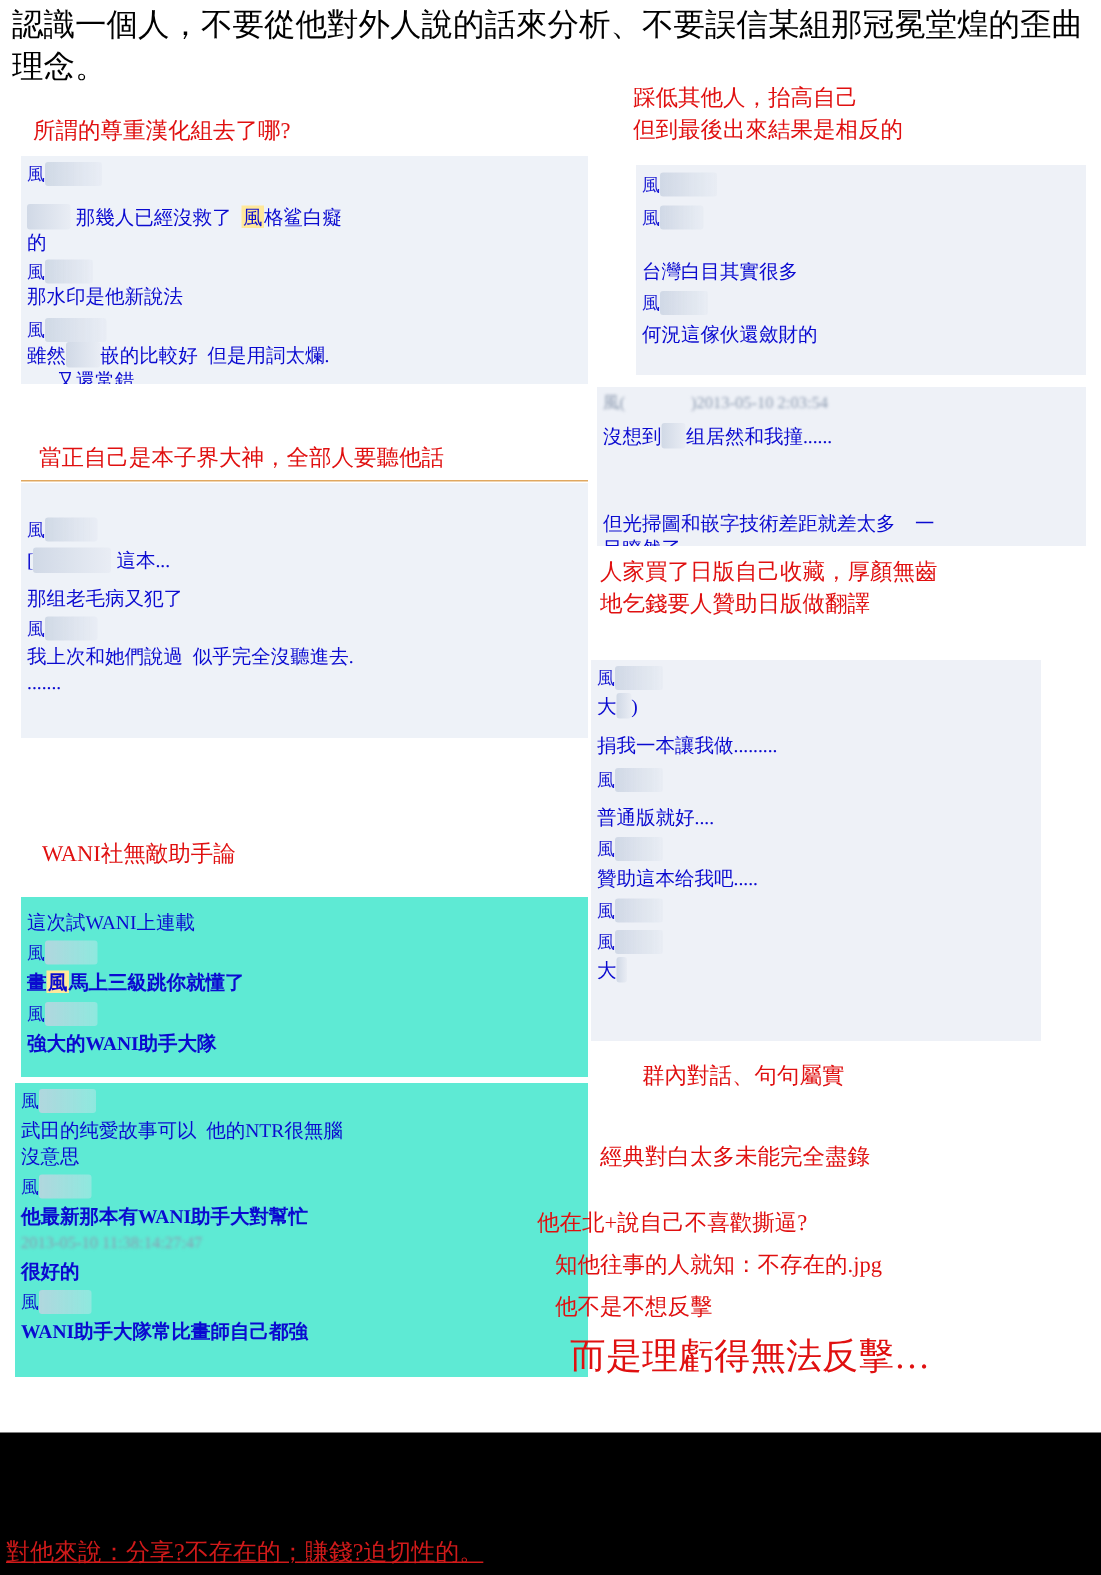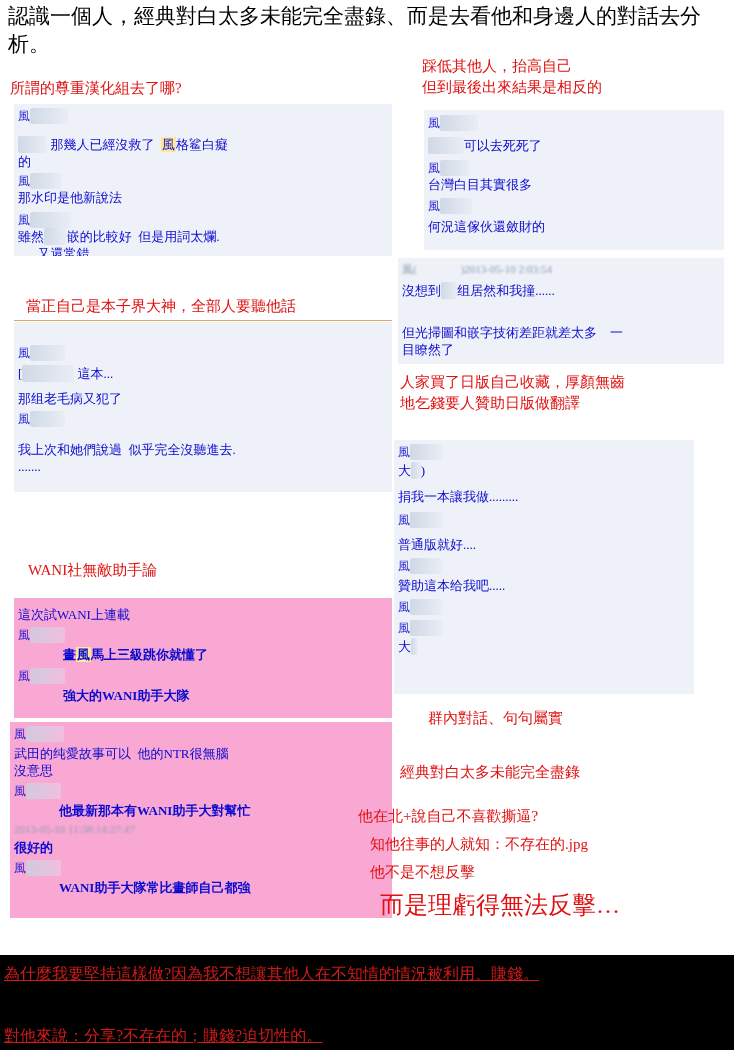--- a/index.html
+++ b/index.html
@@ -47,21 +47,21 @@
     line-height: 30px;
   }
   .anno.underline { }
 
   
   .chatblock {
     position: absolute;
     background: #eef2f8;
     overflow: hidden;
   }
-  .chatblock.plain { background: #f9a8d4; }
+  .chatblock.plain { background: #5eead4; }
   .chatblock.wide { background: #eef1f7; }
 
   .msg {
     font-size: 13px;
     line-height: 17px;
     color: #0a0ad0;
     white-space: pre-wrap;
     padding: 0 4px;
   }
   .nick {
@@ -81,21 +81,21 @@
     display: inline-block;
     background: linear-gradient(90deg, rgba(205,214,228,.9), rgba(228,232,241,.5));
     color: transparent;
     border-radius: 2px;
   }
   .msg .hl {
     background: #ffe89a;
     color: #0a0ad0;
     padding: 0 1px;
   }
-  .msg b { font-weight: bold; margin-left: 45px; }
+  .msg b { font-weight: bold; }
 
   .ts {
     font-size: 11px;
     line-height: 14px;
     color: #8d9bb0;
     padding: 0 4px;
     filter: blur(1.1px);
   }
 
   .divider-line {
@@ -121,23 +121,23 @@
     line-height: 22px;
     text-decoration: underline;
     white-space: nowrap;
   }
 </style>
 </head>
 <body>
 
 <div class="page">
 
-  <div class="headline">認識一個人，經典對白太多未能完全盡錄、而是去看他和身邊人的對話去分析。</div>
-
-  <div class="anno" style="left:10px; top:78px;">所謂的尊重漢化組去了哪?</div>
+  <div class="headline">認識一個人，不要從他對外人說的話來分析、不要誤信某組那冠冕堂煌的歪曲理念。</div>
+
+  <div class="anno" style="left:22px; top:78px;">所謂的尊重漢化組去了哪?</div>
 
   <div class="chatblock" style="left:14px; top:104px; width:378px; height:152px;">
     <div class="nick" style="margin-top:4px;">風<span class="blur">(&nbsp;&nbsp;&nbsp;&nbsp;&nbsp;&nbsp;&nbsp;&nbsp;&nbsp;&nbsp;)</span></div>
     <div class="msg" style="margin-top:12px;"><span class="blur">&nbsp;&nbsp;&nbsp;&nbsp;&nbsp;&nbsp;&nbsp;&nbsp;&nbsp;</span>&nbsp;那幾人已經沒救了&nbsp;&nbsp;<span class="hl">風</span>格鲨白癡</div>
     <div class="msg">的</div>
     <div class="nick" style="margin-top:3px;">風<span class="blur">(&nbsp;&nbsp;&nbsp;&nbsp;&nbsp;&nbsp;&nbsp;&nbsp;)</span></div>
     <div class="msg">那水印是他新說法</div>
     <div class="nick" style="margin-top:6px;">風<span class="blur">(&nbsp;&nbsp;&nbsp;&nbsp;&nbsp;&nbsp;&nbsp;&nbsp;&nbsp;&nbsp;&nbsp;)</span></div>
     <div class="msg">雖然<span class="blur">&nbsp;&nbsp;&nbsp;&nbsp;&nbsp;&nbsp;&nbsp;</span>嵌的比較好&nbsp;&nbsp;但是用詞太爛.</div>
     <div class="msg">....&nbsp;&nbsp;又還常錯....</div>
@@ -145,21 +145,21 @@
 
   <div class="anno" style="left:26px; top:296px;">當正自己是本子界大神，全部人要聽他話</div>
   <div class="divider-line" style="left:14px; top:320px; width:378px;"></div>
 
   <div class="chatblock" style="left:14px; top:322px; width:378px; height:170px;">
     <div class="msg" style="margin-top:2px; filter:blur(1.6px);">&nbsp;&nbsp;&nbsp;&nbsp;&nbsp;&nbsp;&nbsp;&nbsp;&nbsp;&nbsp;&nbsp;&nbsp;&nbsp;&nbsp;&nbsp;&nbsp;&nbsp;&nbsp;&nbsp;&nbsp;&nbsp;&nbsp;&nbsp;&nbsp;&nbsp;</div>
     <div class="nick" style="margin-top:4px;">風<span class="blur">(&nbsp;&nbsp;&nbsp;&nbsp;&nbsp;&nbsp;&nbsp;&nbsp;&nbsp;)</span></div>
     <div class="msg" style="margin-top:4px;">[<span class="blur">&nbsp;&nbsp;&nbsp;&nbsp;&nbsp;&nbsp;&nbsp;&nbsp;&nbsp;&nbsp;&nbsp;&nbsp;&nbsp;&nbsp;&nbsp;&nbsp;</span>&nbsp;這本...</div>
     <div class="msg" style="margin-top:8px;">那组老毛病又犯了</div>
     <div class="nick" style="margin-top:4px;">風<span class="blur">(&nbsp;&nbsp;&nbsp;&nbsp;&nbsp;&nbsp;&nbsp;&nbsp;&nbsp;)</span></div>
-    <div class="msg" style="margin-top:14px;">我上次和她們說過&nbsp;&nbsp;似乎完全沒聽進去.</div>
+    <div class="msg" style="margin-top:2px;">我上次和她們說過&nbsp;&nbsp;似乎完全沒聽進去.</div>
     <div class="msg">.......</div>
   </div>
 
   <div class="anno" style="left:28px; top:560px;">WANI社無敵助手論</div>
 
   <div class="chatblock plain" style="left:14px; top:598px; width:378px; height:120px;">
     <div class="msg" style="margin-top:8px;">這次試WANI上連載</div>
     <div class="nick" style="margin-top:4px;">風<span class="blur">(&nbsp;&nbsp;&nbsp;&nbsp;&nbsp;&nbsp;&nbsp;&nbsp;&nbsp;)</span></div>
     <div class="msg" style="margin-top:3px;"><b>畫<span class="hl">風</span>馬上三級跳你就懂了</b></div>
     <div class="nick" style="margin-top:5px;">風<span class="blur">(&nbsp;&nbsp;&nbsp;&nbsp;&nbsp;&nbsp;&nbsp;&nbsp;&nbsp;)</span></div>
@@ -176,32 +176,31 @@
     <div class="msg" style="margin-top:3px;font-weight:bold;">很好的</div>
     <div class="nick" style="margin-top:4px;">風<span class="blur">(&nbsp;&nbsp;&nbsp;&nbsp;&nbsp;&nbsp;&nbsp;&nbsp;&nbsp;)</span></div>
     <div class="msg" style="margin-top:3px;"><b>WANI助手大隊常比畫師自己都強</b></div>
   </div>
 
   <div class="anno" style="left:422px; top:56px;">踩低其他人，抬高自己
 但到最後出來結果是相反的</div>
 
   <div class="chatblock wide" style="left:424px; top:110px; width:300px; height:140px;">
     <div class="nick" style="margin-top:5px;">風<span class="blur">(&nbsp;&nbsp;&nbsp;&nbsp;&nbsp;&nbsp;&nbsp;&nbsp;&nbsp;&nbsp;)</span></div>
-    <div class="msg" style="margin-top:6px;"><span class="blur">&nbsp;&nbsp;&nbsp;&nbsp;&nbsp;&nbsp;&nbsp;&nbsp;&nbsp;&nbsp;&nbsp;</span>可以去死死了</div>
     <div class="nick" style="margin-top:6px;">風<span class="blur">(&nbsp;&nbsp;&nbsp;&nbsp;&nbsp;&nbsp;&nbsp;)</span></div>
-    <div class="msg" style="margin-top:0;">台灣白目其實很多</div>
+    <div class="msg" style="margin-top:19px;">台灣白目其實很多</div>
     <div class="nick" style="margin-top:5px;">風<span class="blur">(&nbsp;&nbsp;&nbsp;&nbsp;&nbsp;&nbsp;&nbsp;&nbsp;)</span></div>
     <div class="msg" style="margin-top:4px;">何況這傢伙還斂財的</div>
   </div>
 
   <div class="chatblock wide" style="left:398px; top:258px; width:326px; height:106px;">
     <div class="ts" style="margin-top:4px;">風(　　　　)2013-05-10 2:03:54</div>
     <div class="msg" style="margin-top:6px;">沒想到<span class="blur">&nbsp;&nbsp;&nbsp;&nbsp;&nbsp;</span>组居然和我撞......</div>
     <div class="msg" style="margin-top:4px; filter:blur(1.8px);">&nbsp;&nbsp;&nbsp;&nbsp;&nbsp;&nbsp;&nbsp;&nbsp;&nbsp;&nbsp;&nbsp;&nbsp;&nbsp;&nbsp;&nbsp;&nbsp;&nbsp;&nbsp;&nbsp;</div>
-    <div class="msg" style="margin-top:4px;">但光掃圖和嵌字技術差距就差太多　一</div>
+    <div class="msg" style="margin-top:20px;">但光掃圖和嵌字技術差距就差太多　一</div>
     <div class="msg">目瞭然了</div>
   </div>
 
   <div class="anno" style="left:400px; top:372px;">人家買了日版自己收藏，厚顏無齒
 地乞錢要人贊助日版做翻譯</div>
 
   <div class="chatblock wide" style="left:394px; top:440px; width:300px; height:254px;">
     <div class="nick" style="margin-top:4px;">風<span class="blur">(&nbsp;&nbsp;&nbsp;&nbsp;&nbsp;&nbsp;&nbsp;&nbsp;)</span></div>
     <div class="msg" style="margin-top:2px;">大<span class="blur">&nbsp;&nbsp;&nbsp;</span>)</div>
     <div class="msg" style="margin-top:9px;">捐我一本讓我做.........</div>
@@ -216,17 +215,16 @@
 
   <div class="anno underline" style="left:428px; top:708px;">群內對話、句句屬實</div>
   <div class="anno" style="left:400px; top:762px;">經典對白太多未能完全盡錄</div>
 
   <div class="anno" style="left:358px; top:806px;">他在北+說自己不喜歡撕逼?</div>
   <div class="anno" style="left:370px; top:834px;">知他往事的人就知：不存在的.jpg</div>
   <div class="anno" style="left:370px; top:862px;">他不是不想反擊</div>
   <div class="anno big" style="left:380px; top:890px;">而是理虧得無法反擊…</div>
 
   <div class="footerbar">
-    <div class="line" style="top:8px;">為什麼我要堅持這樣做?因為我不想讓其他人在不知情的情況被利用、賺錢。</div>
     <div class="line" style="top:58px;margin-top:12px;">對他來說：分享?不存在的；賺錢?迫切性的。</div>
   </div>
 
 </div>
 
 </body></html>

